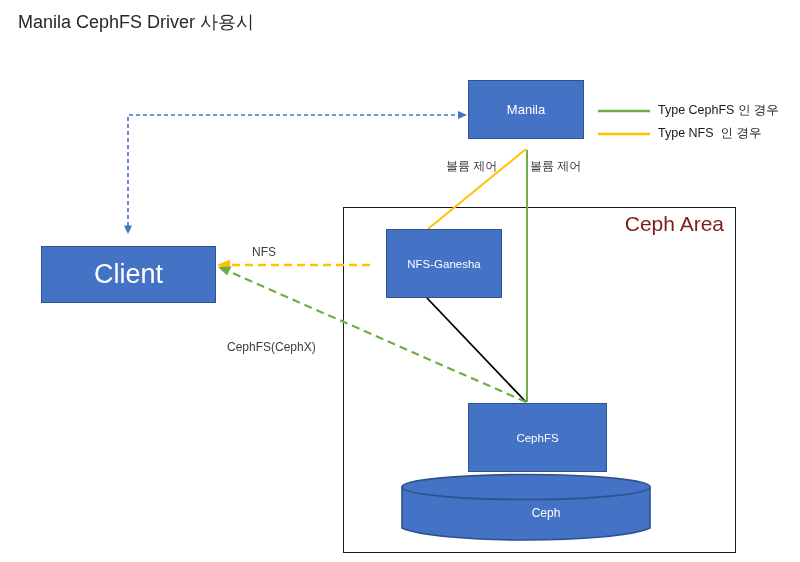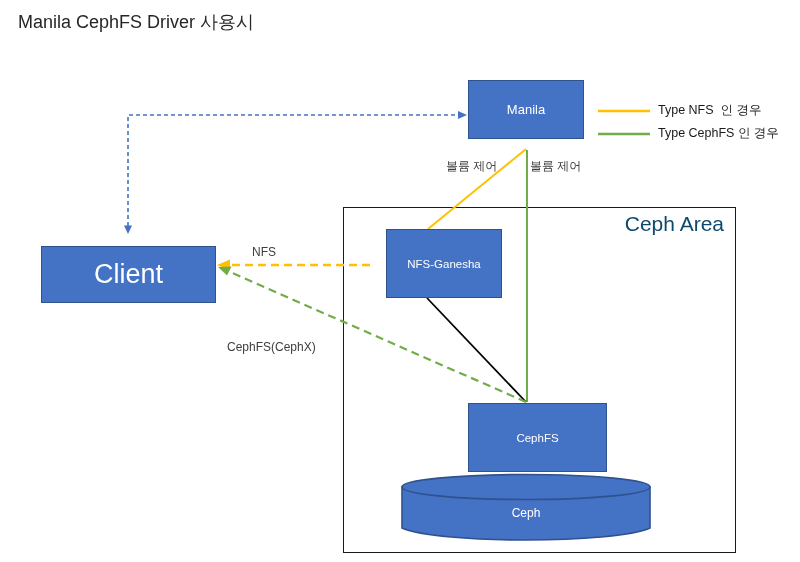--- a/index.html
+++ b/index.html
@@ -3,32 +3,32 @@
 <meta charset="utf-8">
 <style>
   html,body { margin:0; padding:0; background:#ffffff; }
   body { width:800px; height:562px; font-family:"Liberation Sans", sans-serif; }
   .stage { position:relative; width:800px; height:562px; overflow:hidden; background:#ffffff; }
 
   .page-title { position:absolute; left:18px; top:10px; font-size:18px; color:#262626; z-index:4; }
 
   .area-box { position:absolute; left:343px; top:207px; width:393px; height:346px;
               border:1.6px solid #1a1a1a; box-sizing:border-box; background:#ffffff; z-index:0; }
-  .area-label { position:absolute; top:4px; right:11px; font-size:21px; color:#0c4a6e; }
+  .area-label { position:absolute; top:4px; right:11px; font-size:21px; color:#7f1d1d; }
 
   svg.wires { position:absolute; left:0; top:0; z-index:1; }
 
   .node { position:absolute; background:#4472C4; border:1.6px solid #2F528F; box-sizing:border-box;
           color:#ffffff; display:flex; align-items:center; justify-content:center; z-index:2; }
   .node-manila   { left:468px; top:80px;  width:116px; height:59px; font-size:13px; }
   .node-client   { left:41px;  top:246px; width:175px; height:57px; font-size:27px; }
   .node-ganesha  { left:370px; top:229px; width:116px; height:69px; font-size:11.5px;margin-left:16px; }
   .node-cephfs   { left:468px; top:403px; width:139px; height:69px; font-size:11.5px; }
   .cyl-label { position:absolute; left:402px; top:506px; width:248px; text-align:center;
-               color:#ffffff; font-size:12px; z-index:2; }
+               color:#ffffff; font-size:12px; z-index:2;padding-left:20px; }
 
   .edge-label { position:absolute; color:#3d3d3d; font-size:12px; z-index:3; white-space:nowrap; }
   .lbl-request { left:134px; top:120px; }
   .lbl-volctl-nfs  { left:446px; top:158px; }
   .lbl-volctl-ceph { left:530px; top:158px; }
   .lbl-nfs     { left:244px; top:245px; width:40px; text-align:center; }
   .lbl-cephx   { left:227px; top:304px;margin-top:36px; }
 
   .legend { position:absolute; left:598px; top:99px; z-index:3; }
   .legend-row { position:relative; height:23px; display:flex; align-items:center; }
@@ -95,25 +95,25 @@
   <div class="cyl-label">Ceph</div>
 
   <div class="edge-label lbl-volctl-nfs">볼륨 제어</div>
   <div class="edge-label lbl-volctl-ceph">볼륨 제어</div>
   <div class="edge-label lbl-nfs">NFS</div>
   <div class="edge-label lbl-cephx">CephFS(CephX)</div>
 
   <div class="legend">
     <div class="legend-row">
       <svg width="52" height="4">
+        <line x1="0" y1="2" x2="52" y2="2" stroke-width="2.4" stroke="#70AD47"></line>
+      </svg>
+      <span class="legend-text">Type CephFS 인 경우</span>
+    </div>
+    <div class="legend-row">
+      <svg width="52" height="4">
         <line x1="0" y1="2" x2="52" y2="2" stroke-width="2.4" stroke="#FFC000"></line>
       </svg>
       <span class="legend-text">Type NFS  인 경우</span>
-    </div>
-    <div class="legend-row">
-      <svg width="52" height="4">
-        <line x1="0" y1="2" x2="52" y2="2" stroke-width="2.4" stroke="#70AD47"></line>
-      </svg>
-      <span class="legend-text">Type CephFS 인 경우</span>
     </div>
   </div>
 
 </div>
 
 </body></html>

